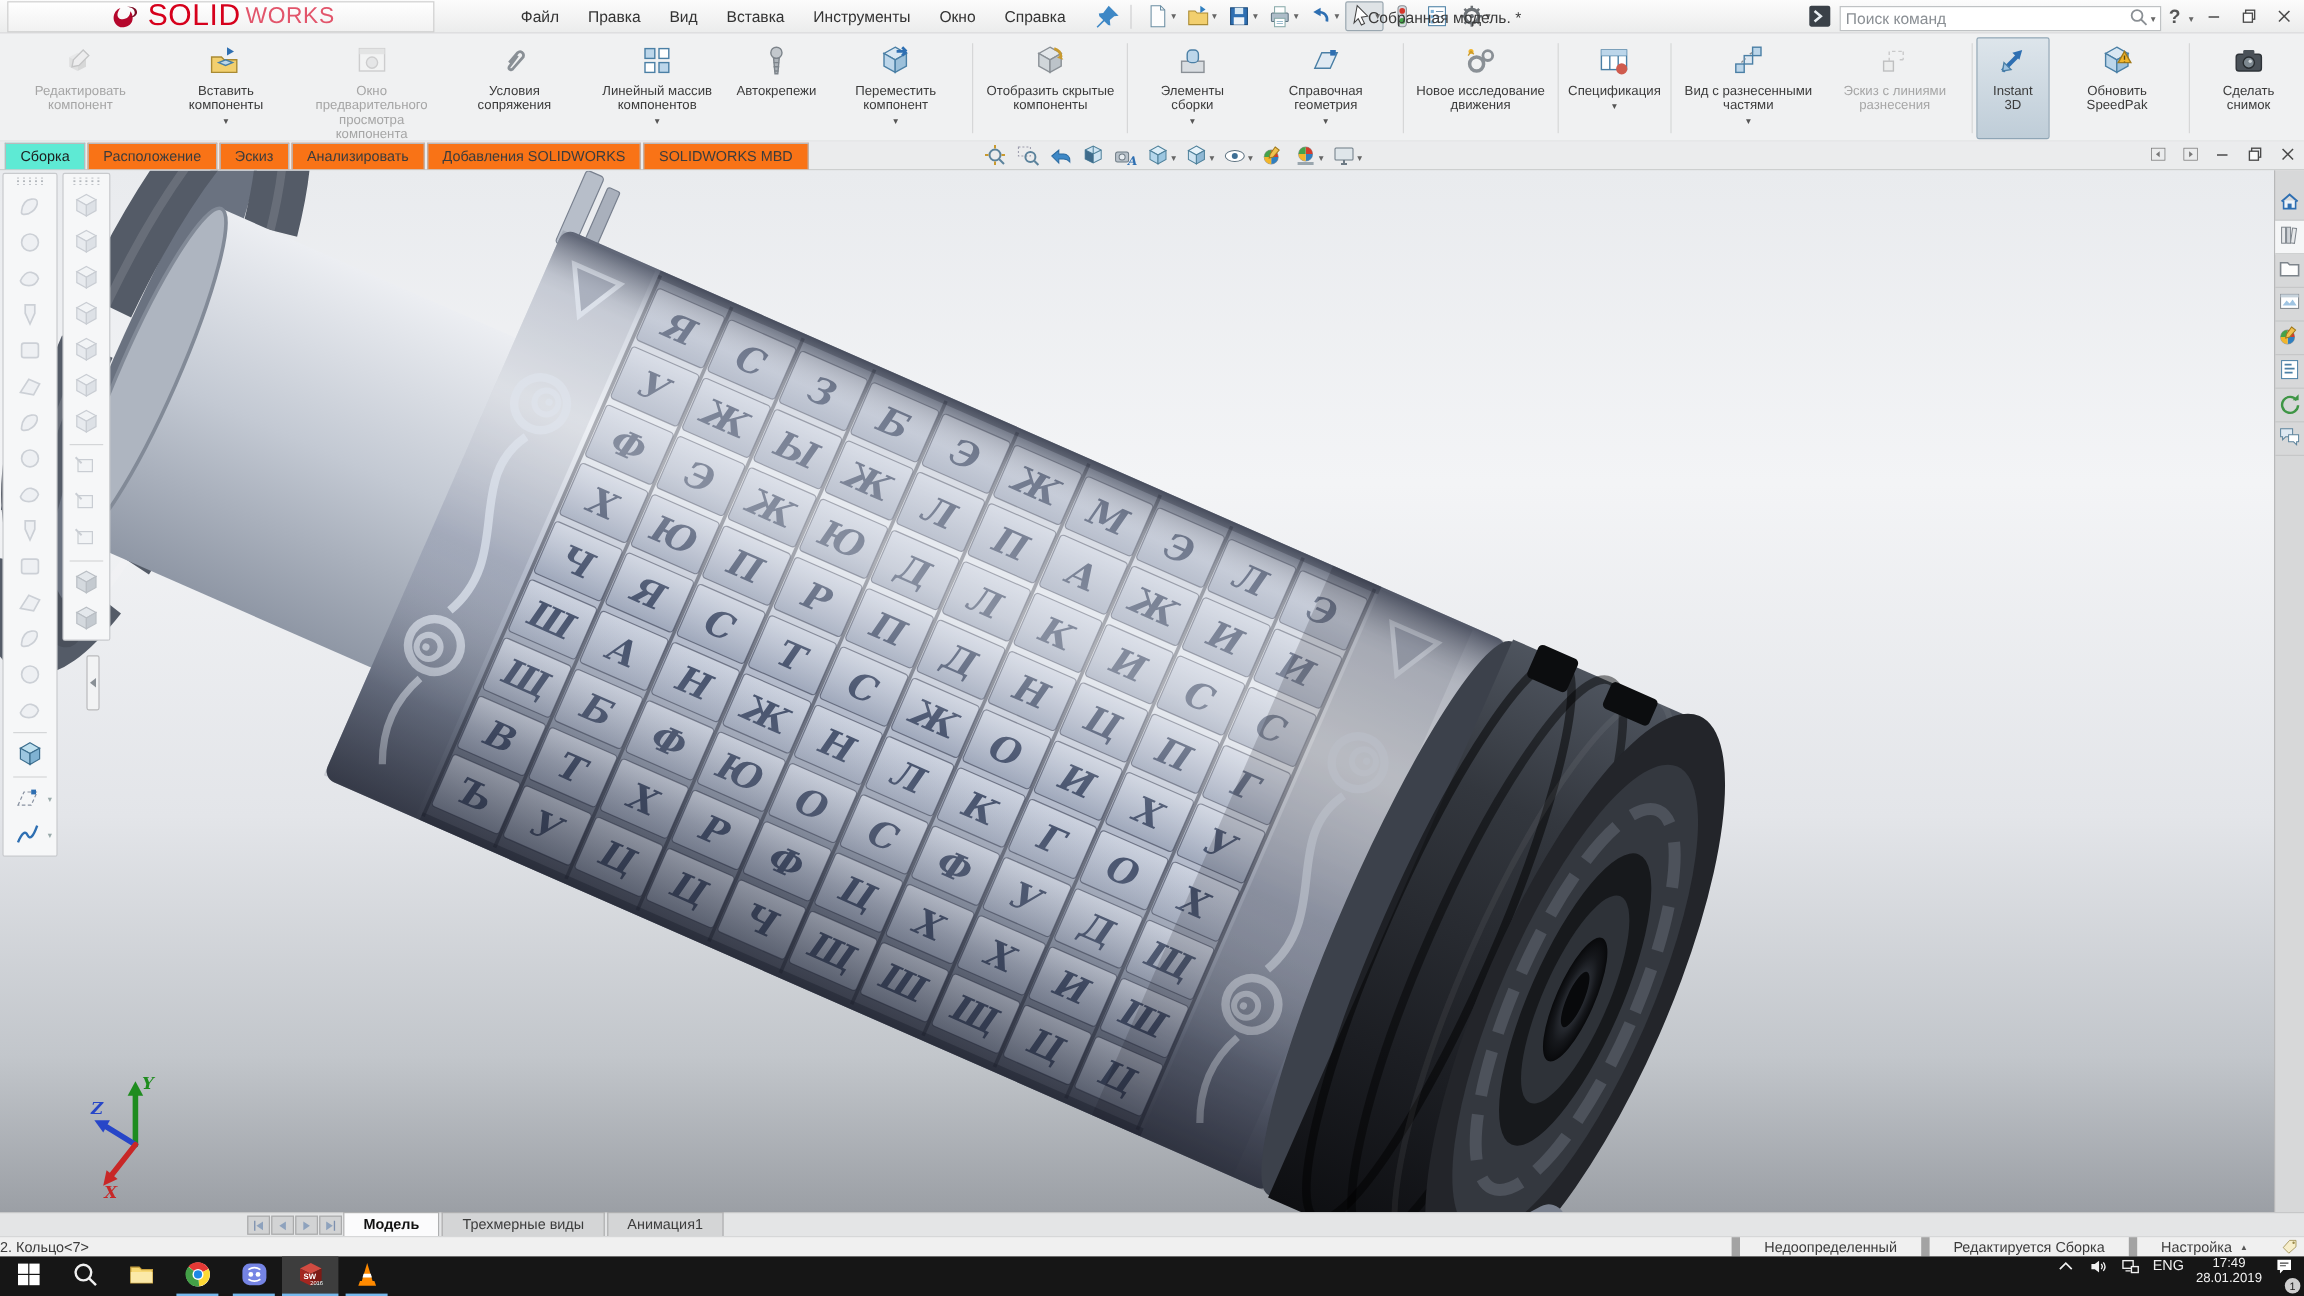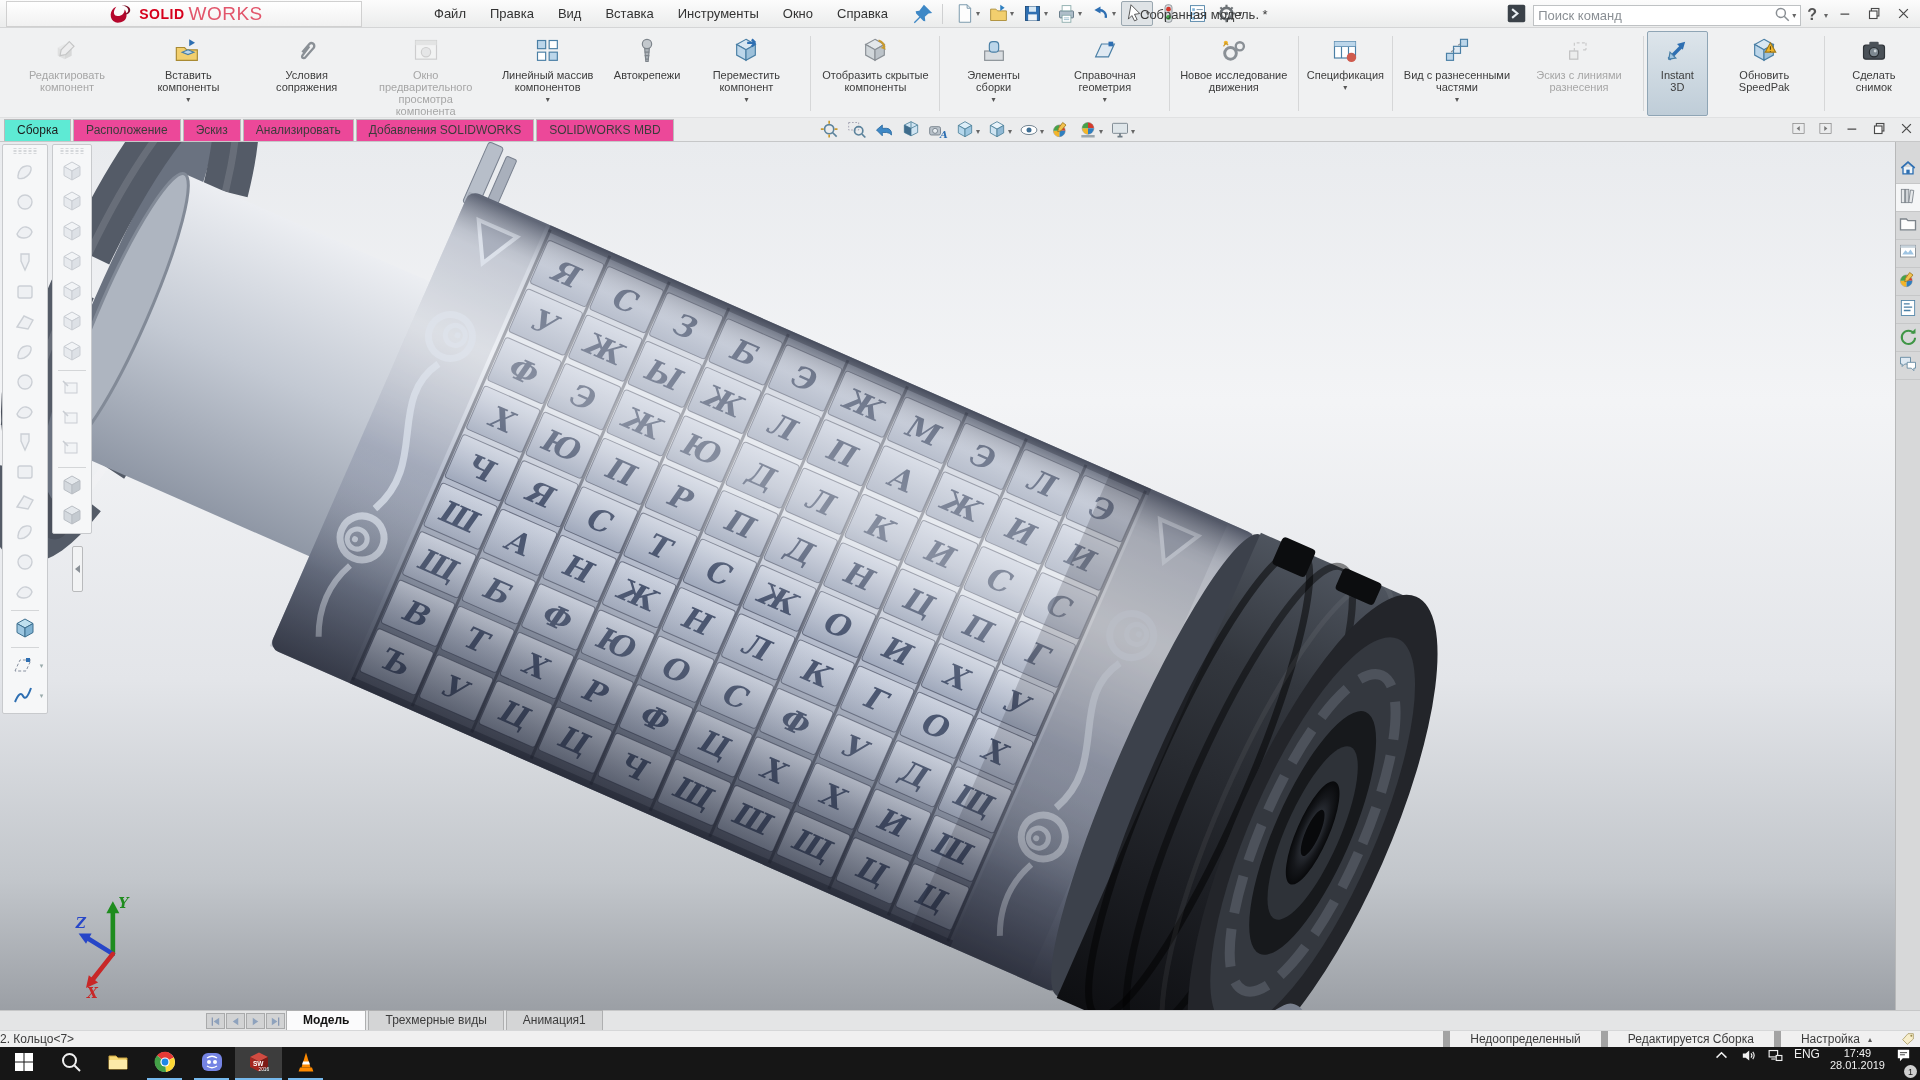--- a/index.html
+++ b/index.html
@@ -1,21 +1,21 @@
 <!DOCTYPE html>
 <html><head>
 <meta charset="utf-8">
 <style>
 *{box-sizing:border-box;margin:0;padding:0}
 html,body{width:1920px;height:1080px;overflow:hidden}
 body{font-family:"Liberation Sans",sans-serif;background:#eff0f1;position:relative;font-size:12px;color:#3c3c3c}
 
 .titlebar{position:absolute;left:0;top:0;width:1920px;height:28px;background:linear-gradient(#fcfcfc,#ebecec);border-bottom:1px solid #d4d5d6;display:flex;align-items:center}
 .logo-box{width:356px;height:26px;margin-left:6px;background:linear-gradient(#ffffff,#f1f1f1);border:1px solid #d0d0d0;display:flex;align-items:center;justify-content:center;gap:4px}
-.brand-solid{font-size:14px;font-weight:bold;color:#d6001c;letter-spacing:.5px}
+.brand-solid{font-size:25px;font-weight:normal;color:#d6001c;letter-spacing:.5px}
 .brand-works{font-size:19px;color:#e2556b;letter-spacing:.5px}
 .menus{display:flex;margin-left:62px;gap:4px}
 .menu{padding:4px 10px;font-size:13px;color:#333;cursor:default}
 .pin{margin-left:14px;width:22px;height:22px}
 .tb-sep{width:1px;height:20px;background:#cfd0d1;margin:0 8px}
 .quickbar{display:flex;align-items:center;gap:2px}
 .qbtn{display:flex;align-items:center;padding:1px 2px;border:1px solid transparent;border-radius:2px}
 .qbtn.pressed{background:#dfe3e6;border-color:#9aa7b0}
 .qbtn svg{width:21px;height:21px}
 .dd{font-size:8px;color:#666;margin-left:1px}
@@ -34,21 +34,21 @@
 .rbtn{display:flex;flex-direction:column;align-items:center;padding:5px 5px 1px;margin:1px 0;max-width:122px;min-width:56px;font-size:11px;line-height:12px;text-align:center;color:#3c3c3c;border:1px solid transparent;border-radius:2px}
 .rbtn .ricon svg{width:28px;height:28px;margin-bottom:2px}
 .rbtn.disabled{color:#a6a6a6}
 .rbtn.disabled svg{opacity:.4;filter:grayscale(1)}
 .rbtn.active{background:linear-gradient(#dde5eb,#bfcdd8);border-color:#8fa5b5}
 .rdrop{font-size:8px;color:#555;margin-top:1px}
 .rsep{width:1px;background:#d6d7d8;margin:6px 3px}
 
 .tabrow{position:absolute;left:0;top:118px;width:1920px;height:24px;background:#ebeced;border-bottom:1px solid #c6c7c8;display:flex;align-items:flex-end}
 .cmtabs{display:flex;margin-left:4px}
-.cmtab{padding:3px 12px 4px;font-size:12px;color:#3c3c3c;background:#ec4899;border:1px solid #b9babc;border-bottom:none;margin-right:2px}
+.cmtab{padding:3px 12px 4px;font-size:12px;color:#3c3c3c;background:#f97316;border:1px solid #b9babc;border-bottom:none;margin-right:2px}
 .cmtab.active{background:#5eead4;font-weight:normal;color:#1d1d1d}
 .headsup{position:absolute;left:818px;top:1px;display:flex;align-items:center;gap:3px}
 .huicon{display:flex;align-items:center;padding:1px 2px}
 .huicon svg{width:20px;height:20px}
 .docwin{position:absolute;right:6px;top:3px;display:flex;align-items:center;gap:12px}
 .docwin svg{width:15px;height:15px}
 
 .viewport{position:absolute;left:0;top:142px;width:1895px;height:868px;background:linear-gradient(180deg,#e9ebee 0%,#f3f4f6 30%,#e3e5e9 62%,#c2c6cb 85%,#9b9fa5 100%);overflow:hidden}
 .viewport > svg.scene{position:absolute;left:0;top:0;width:1895px;height:868px}
 .lefttb{position:absolute;background:#f6f7f8;border:1px solid #c8cacd;border-radius:2px;display:flex;flex-direction:column;align-items:center;padding:2px 1px}
@@ -237,33 +237,33 @@
     </div>
     <div class="rbtn">
       <span class="ricon"><svg viewBox="0 0 24 24">
           <path d="M2 9h7l2 2h9v9H2z" fill="#f2cf6e" stroke="#a98a33"></path>
           <path d="M13 2l5 3-5 3z" fill="#2e6fb2"></path>
           <path d="M7 13l5-2 5 2-5 2z" fill="#bcd6ea" stroke="#4a7fa5"></path>
         </svg></span>
       <span>Вставить компоненты</span>
       <span class="rdrop">▾</span>
     </div>
-    <div class="rbtn">
-      <span class="ricon"><svg viewBox="0 0 24 24">
-          <path d="M8 13l6-7c2-2 5 0 4 3l-7 8c-1 2-4 1-3-1l6-8" fill="none" stroke="#8a9096" stroke-width="2"></path>
-        </svg></span>
-      <span>Условия сопряжения</span>
-    </div>
     <div class="rbtn disabled">
       <span class="ricon"><svg viewBox="0 0 24 24">
           <rect x="3" y="3" width="18" height="16" fill="#f4f6f8" stroke="#99a"></rect>
           <rect x="3" y="3" width="18" height="4" fill="#c7d3dc"></rect>
           <circle cx="12" cy="13" r="4" fill="#cfd8df" stroke="#99a"></circle>
         </svg></span>
       <span>Окно предварительного просмотра компонента</span>
+    </div>
+    <div class="rbtn">
+      <span class="ricon"><svg viewBox="0 0 24 24">
+          <path d="M8 13l6-7c2-2 5 0 4 3l-7 8c-1 2-4 1-3-1l6-8" fill="none" stroke="#8a9096" stroke-width="2"></path>
+        </svg></span>
+      <span>Условия сопряжения</span>
     </div>
     <div class="rbtn">
       <span class="ricon"><svg viewBox="0 0 24 24">
           <g stroke="#4a7fa5">
             <rect x="3" y="3" width="7" height="7" fill="#bcd6ea"></rect>
             <rect x="13" y="3" width="7" height="7" fill="#fff"></rect>
             <rect x="3" y="13" width="7" height="7" fill="#fff"></rect>
             <rect x="13" y="13" width="7" height="7" fill="#bcd6ea"></rect>
           </g>
         </svg></span>

